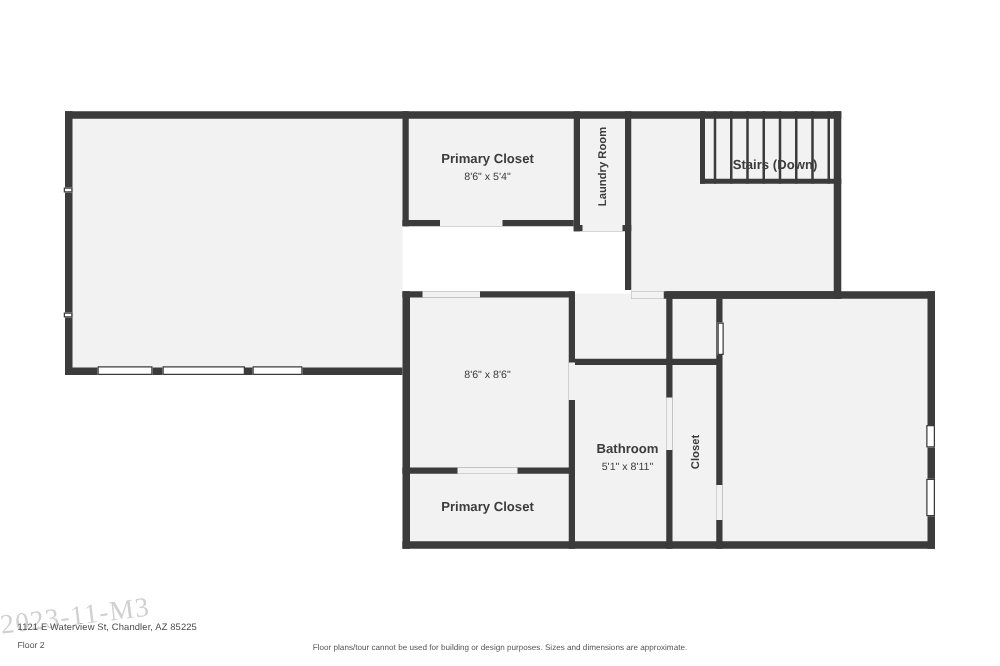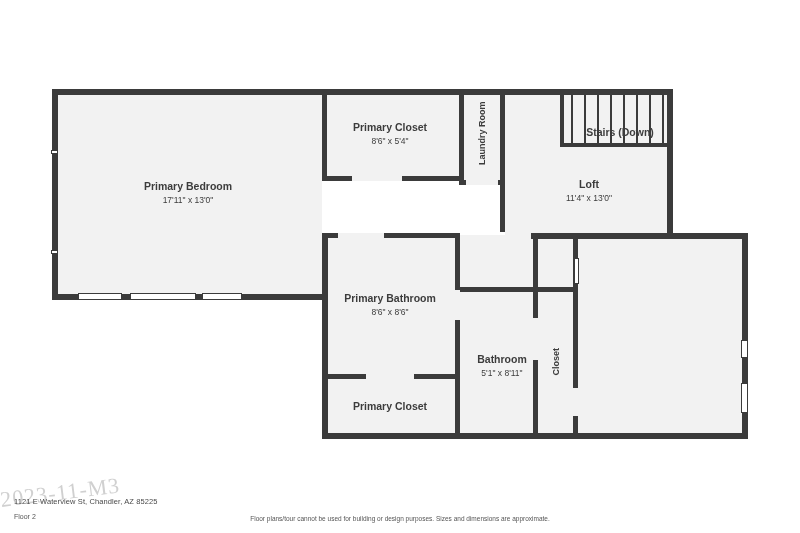--- a/index.html
+++ b/index.html
@@ -221,45 +221,36 @@
 
   <div class="door" style="left:352px; top:176px; width:50px; height:5px; background:#f2f2f2;"></div>
   <div class="door" style="left:338px; top:233px; width:46px; height:5px; background:#f2f2f2;"></div>
   <div class="door" style="left:455px; top:290px; width:5px; height:30px; background:#f2f2f2;"></div>
   <div class="door" style="left:366px; top:374px; width:48px; height:5px; background:#f2f2f2;"></div>
   <div class="door" style="left:466px; top:180px; width:32px; height:5px; background:#f2f2f2;"></div>
   <div class="door" style="left:533px; top:318px; width:5px; height:42px; background:#f2f2f2;"></div>
   <div class="door" style="left:573px; top:388px; width:5px; height:28px; background:#f2f2f2;"></div>
   <div class="door" style="left:505px; top:233px; width:26px; height:6px; background:#f2f2f2;"></div>
 
-  <div class="lbl" style="left:98px; top:180px; width:180px;">
-    <span class="name">Primary Bedroom</span>
-    <span class="dim">17'11" x 13'0"</span>
-  </div>
 
   <div class="lbl" style="left:310px; top:121px; width:160px;">
     <span class="name">Primary Closet</span>
     <span class="dim">8'6" x 5'4"</span>
   </div>
 
   <div class="lbl vert" style="left:441px; top:128px; width:82px; transform:rotate(-90deg);">
     <span class="name" style="white-space:normal; line-height:1.15;">Laundry Room</span>
   </div>
 
   <div class="lbl" style="left:565px; top:126px; width:110px;">
     <span class="name">Stairs (Down)</span>
   </div>
 
-  <div class="lbl" style="left:509px; top:178px; width:160px;">
-    <span class="name">Loft</span>
-    <span class="dim">11'4" x 13'0"</span>
-  </div>
 
   <div class="lbl" style="left:305px; top:292px; width:170px;">
-    <span class="name">Primary Bathroom</span>
     <span class="dim">8'6" x 8'6"</span>
   </div>
 
   <div class="lbl" style="left:310px; top:400px; width:160px;">
     <span class="name">Primary Closet</span>
   </div>
 
   <div class="lbl" style="left:452px; top:353px; width:100px;">
     <span class="name">Bathroom</span>
     <span class="dim">5'1" x 8'11"</span>

